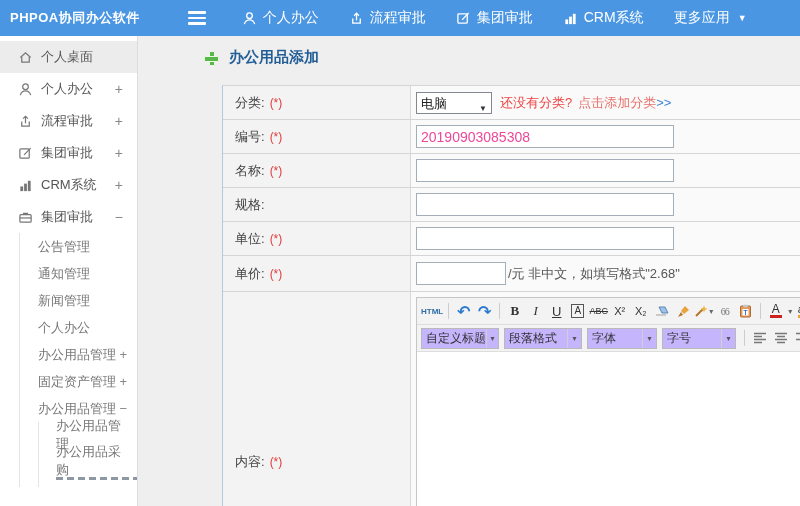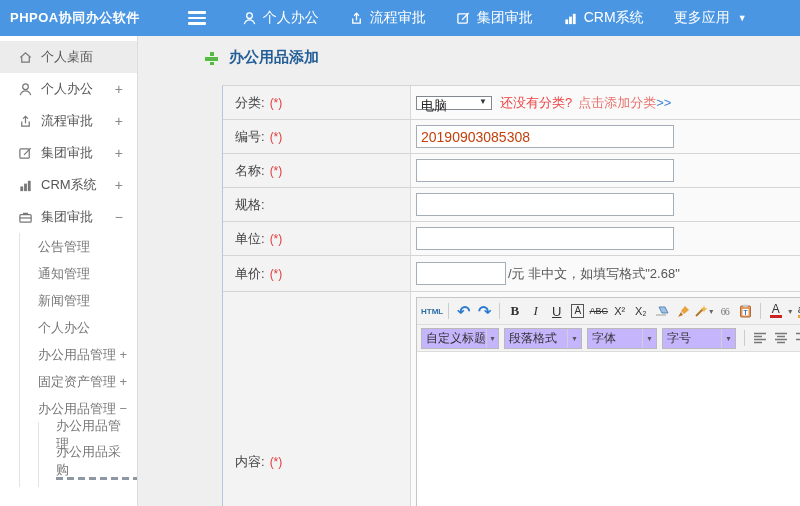--- a/index.html
+++ b/index.html
@@ -53,24 +53,24 @@
   .fl { width:188px; min-width:188px; background:#f3f3f3; display:flex; align-items:center;
         padding-left:12px; font-size:13px; color:#444; border-right:1px solid #d8d8d8; }
   .req { color:#e23b3b; margin-left:5px; font-size:12px; }
   .fv { flex:1; display:flex; align-items:center; padding-left:5px; background:#fafafa; }
   .h34 { height:34px; } .h36 { height:36px; }
   .frow-content { height:340px; }
   .frow-content .fl { align-items:center; }
   .frow-content .fv { align-items:flex-start; padding-top:5px; }
 
   .txt-input { height:23px; width:258px; border:1px solid #a3aeb9; background:#fff;
-               font-size:14px; font-family:inherit; padding:0 4px; color:#c2410c; }
+               font-size:14px; font-family:inherit; padding:0 4px; color:#ec4899; }
   .txt-input.small { width:90px; }
-  .fake-select { height:14px; width:76px; border:1px solid #828790; background:#fff;
-                 display:flex; align-items:flex-start; font-size:13px; color:#222;
+  .fake-select { height:22px; width:76px; border:1px solid #828790; background:#fff;
+                 display:flex; align-items:flex-end; font-size:13px; color:#222;
                  padding:0 4px; cursor:pointer; }
   .fake-select .sel-caret { margin-left:auto; font-size:8px; color:#333; }
   .hint { font-size:13px; color:#ef4444; margin-left:8px; white-space:nowrap; }
   .link-red { font-size:13px; color:#e8736c; margin-left:6px; cursor:pointer; white-space:nowrap; }
   .link-arrows { font-size:13px; color:#3c83d4; cursor:pointer; }
   .price-hint { font-size:13px; color:#555; margin-left:2px; white-space:nowrap; }
 
   
   .editor { width:640px; border:1px solid #c6c6c6; background:#fff; }
   .tb-row { height:27px; background:#f3f3f3; border-bottom:1px solid #ddd;

